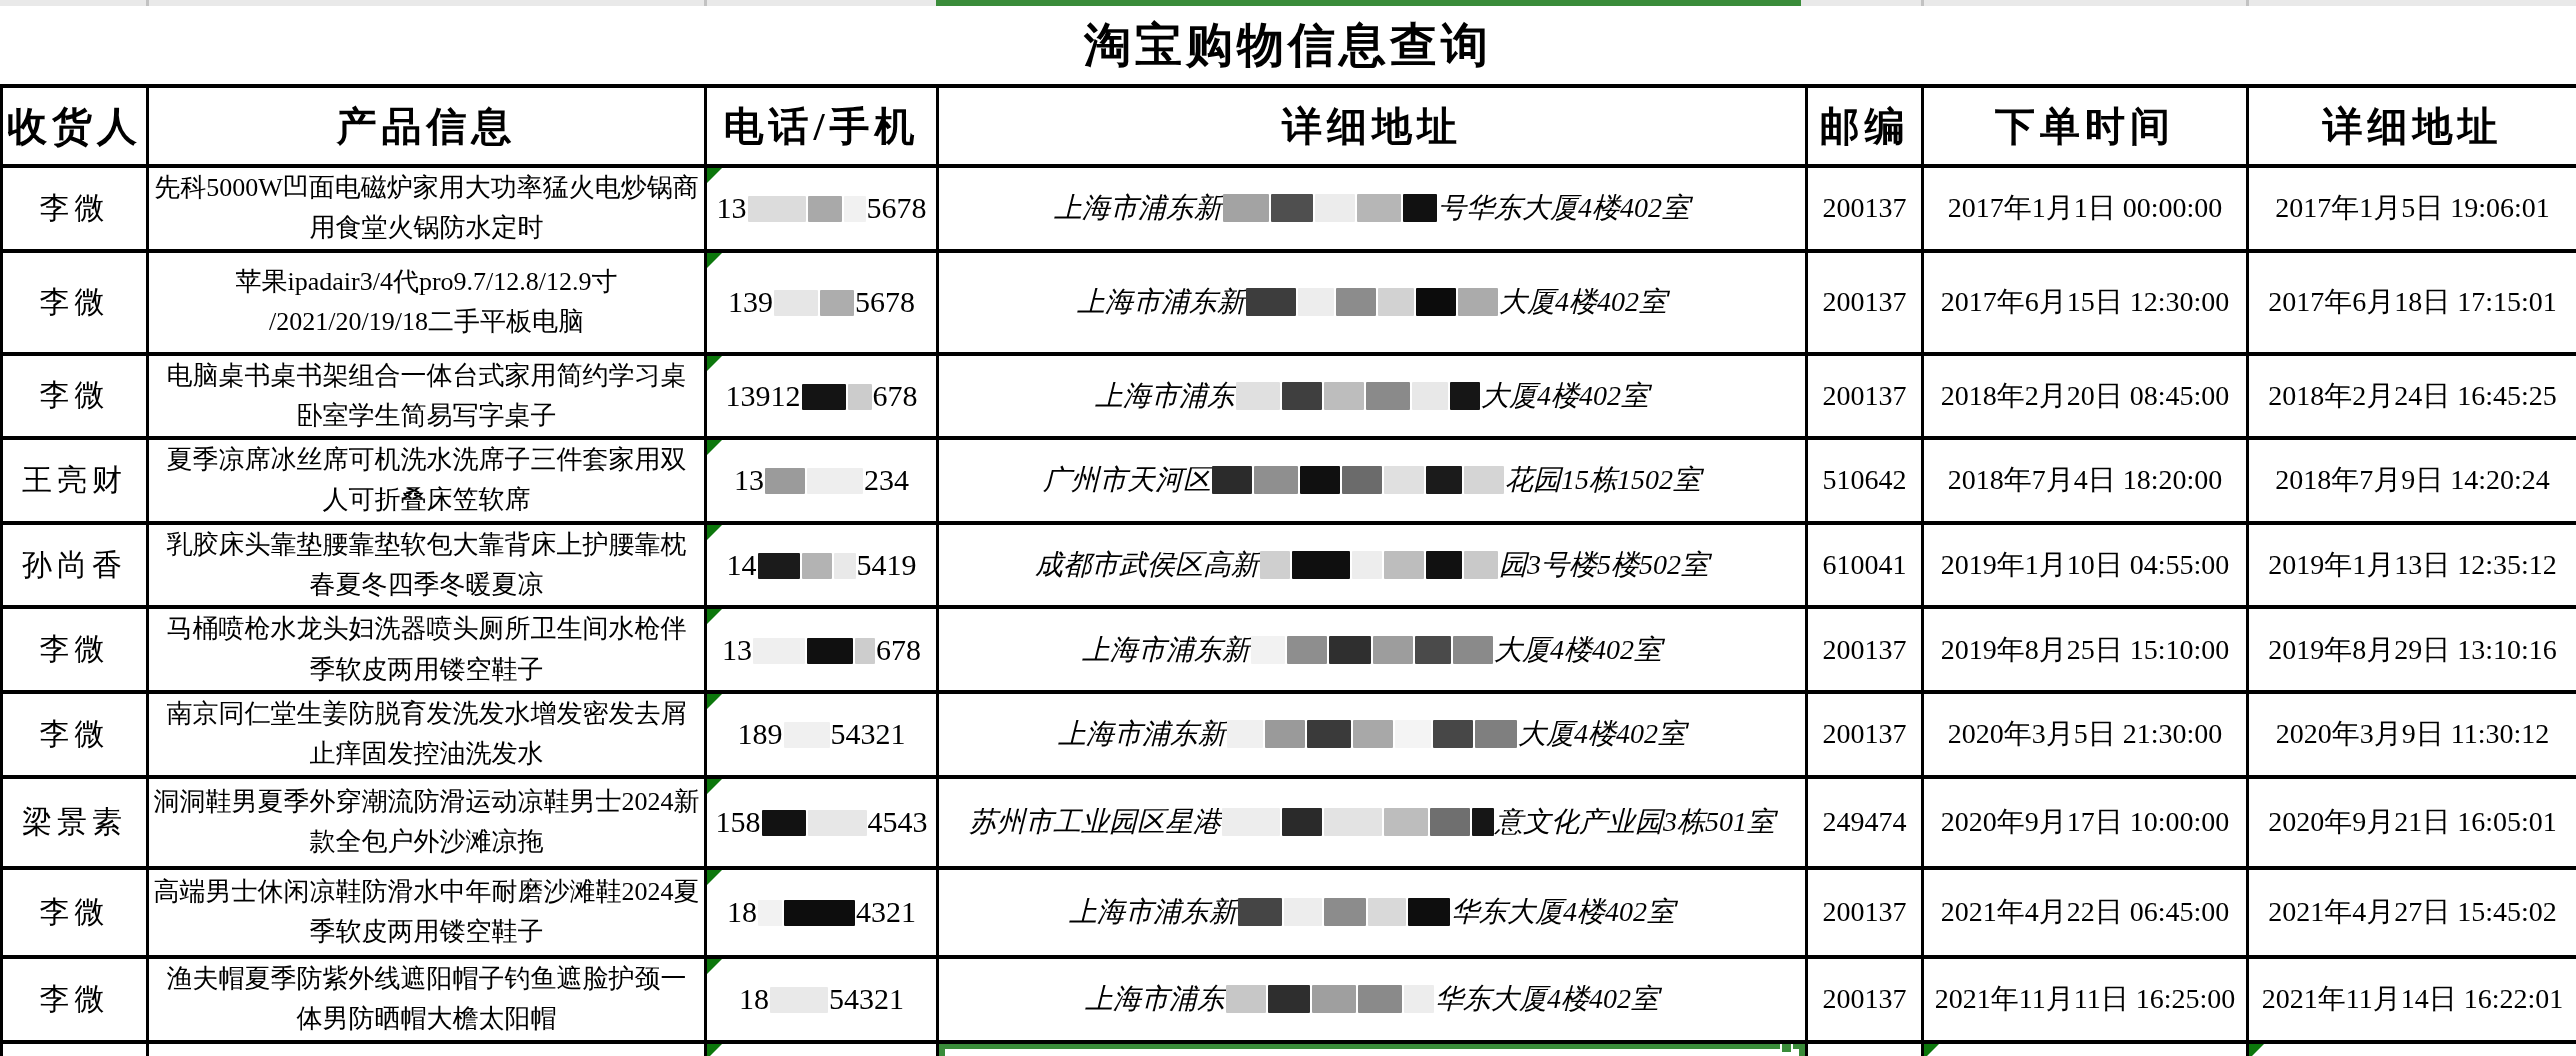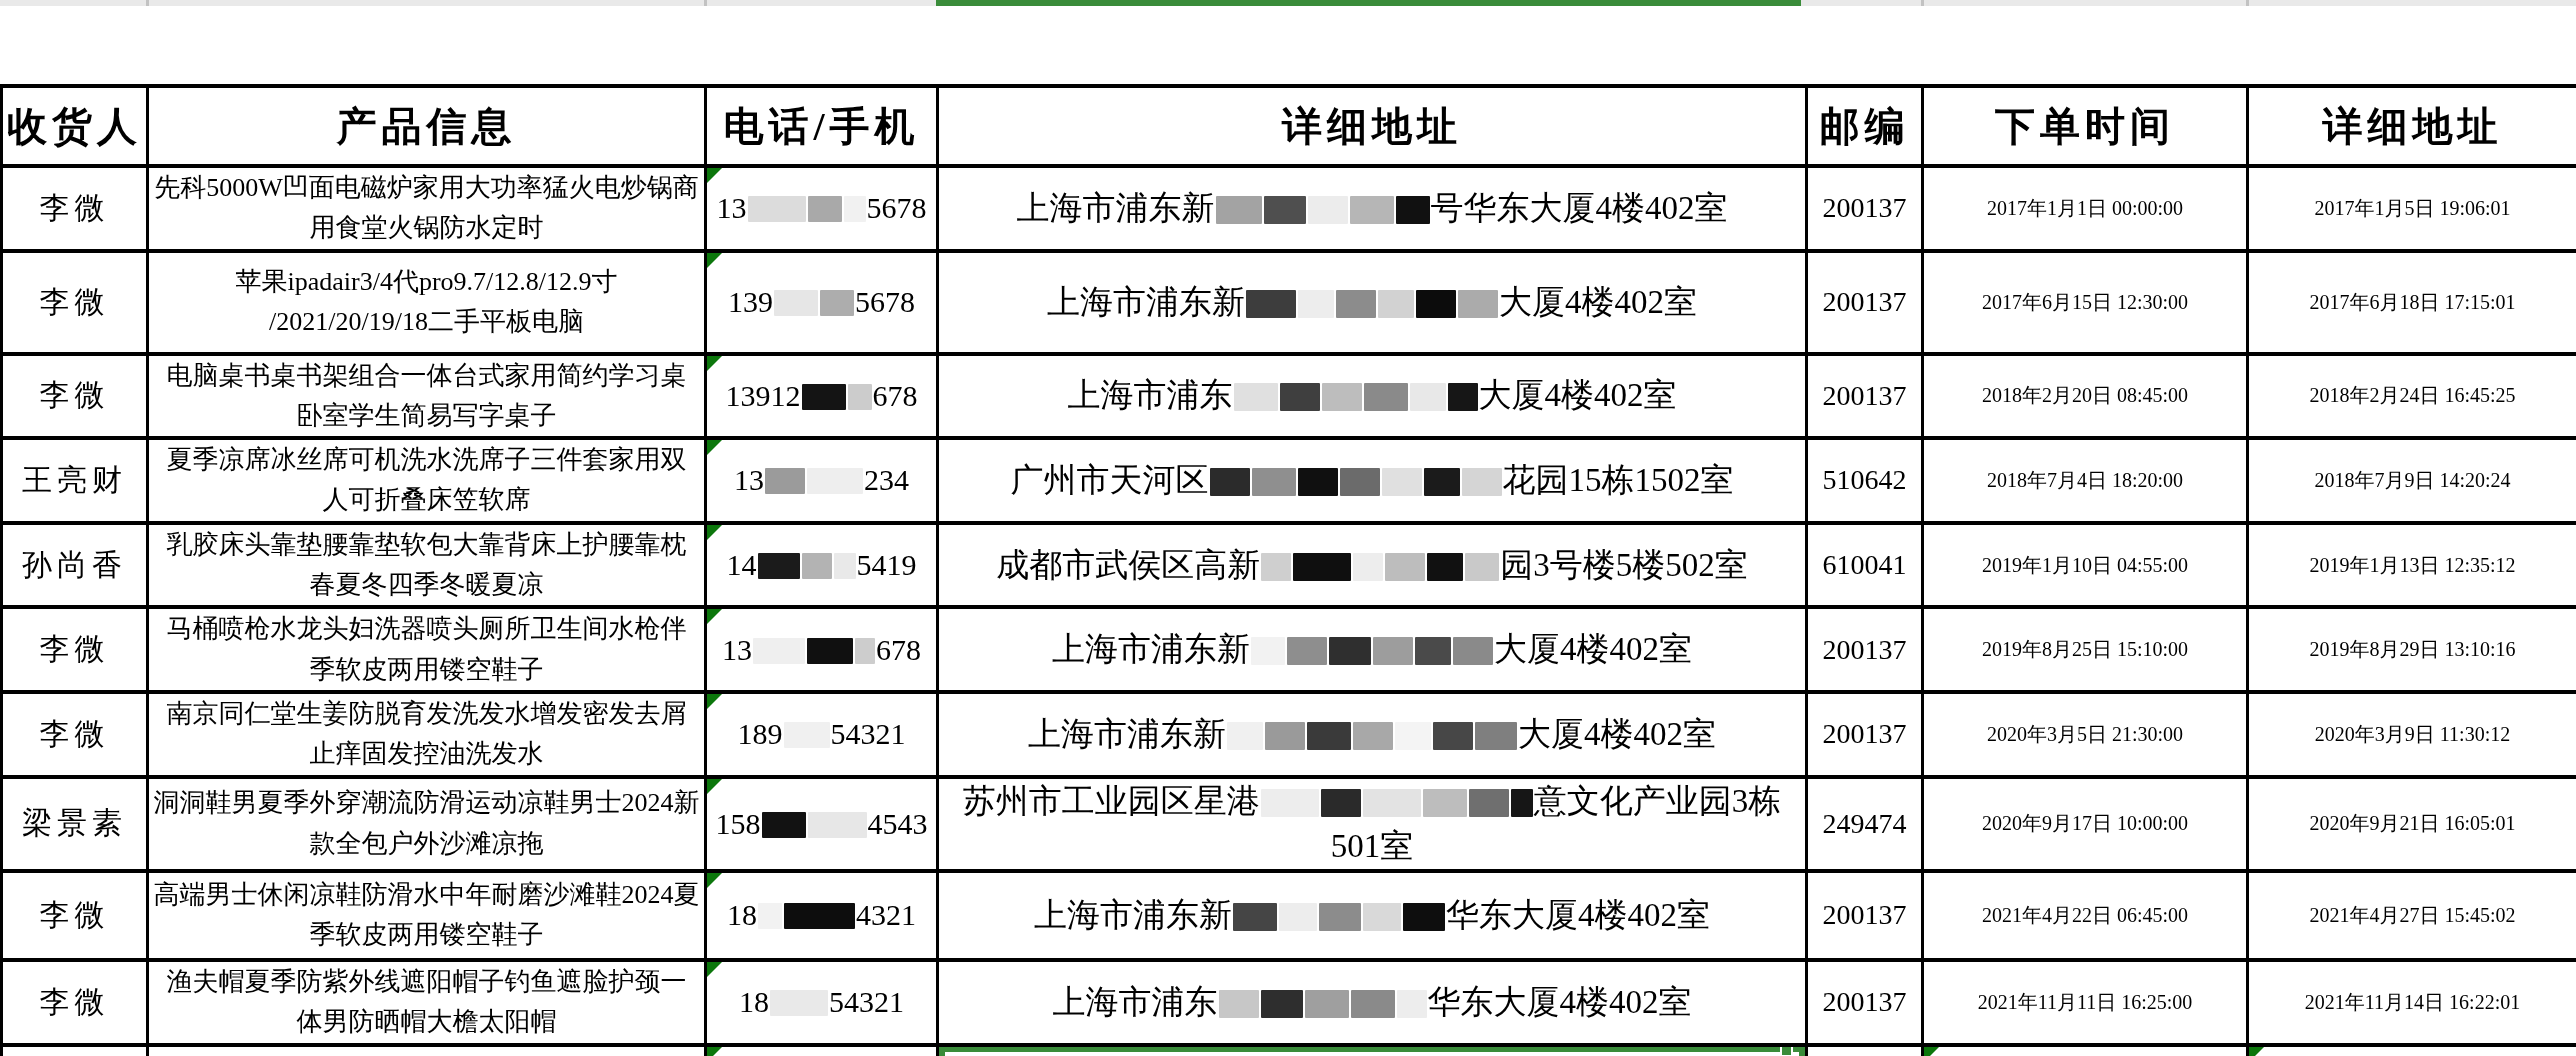--- a/index.html
+++ b/index.html
@@ -24,23 +24,23 @@
   table.sheet{position:absolute;left:0;top:84px;width:2576px;border-collapse:collapse;table-layout:fixed;}
   table.sheet th,table.sheet td{
     border-left:3px solid var(--border-black);border-right:3px solid var(--border-black);
     border-top:4px solid var(--border-black);border-bottom:4px solid var(--border-black);
     text-align:center;vertical-align:middle;padding:0;position:relative;overflow:hidden;background:#fff;
   }
   table.sheet th{font-size:40px;font-weight:bold;letter-spacing:5px;height:76px;}
   td.c-recipient{font-size:30px;letter-spacing:5px;}
   td.c-product{font-size:26px;line-height:1.55;}
   td.c-phone{font-size:30px;}
-  td.c-address{font-size:33px;}
+  td.c-address{font-size:28px;font-style:italic;}
   td.c-postal{font-size:28px;}
-  td.c-order,td.c-sign{font-size:20px;white-space:nowrap;}
+  td.c-order,td.c-sign{font-size:28px;white-space:nowrap;}
   
   .redact{display:inline-block;height:28px;vertical-align:-5px;margin:0 1px;border-radius:1px;}
   td.c-phone .redact{height:26px;vertical-align:-4px;}
   
   .tri{position:absolute;top:0;left:0;width:0;height:0;
        border-top:15px solid var(--indicator-green);border-right:15px solid transparent;}
   
   tr.partial td{height:12px;border-bottom:none;}
   .selb{position:absolute;top:-4px;left:0;right:0;height:9px;background:var(--green-bar);}
   .selb-stub-l{position:absolute;top:-4px;left:0;width:6px;height:20px;background:var(--green-bar);}
@@ -53,20 +53,23 @@
 <div id="screen">
 
   <div class="top-strip">
     <i class="tick" style="left:146px"></i>
     <i class="tick" style="left:704px"></i>
     <i class="tick" style="left:1921px"></i>
     <i class="tick" style="left:2246px"></i>
     <span class="green-seg"></span>
   </div>
 
+  <div class="title-row">
+    <div class="title">淘宝购物信息查询</div>
+  </div>
 
   <table class="sheet">
     <colgroup>
       <col style="width:146px">
         <col style="width:558px">
         <col style="width:232px">
       <col style="width:869px">
         <col style="width:116px">
         <col style="width:325px">
         <col style="width:330px">

